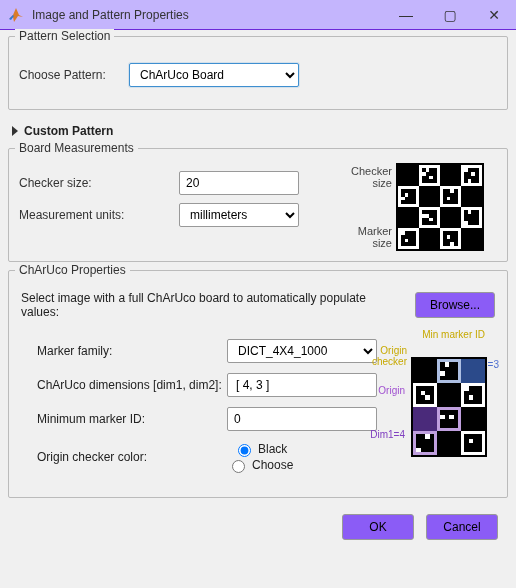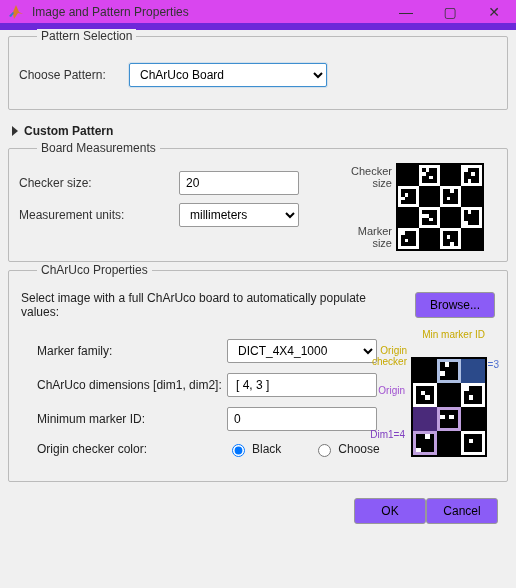--- a/index.html
+++ b/index.html
@@ -8,25 +8,25 @@
     font-family: "Segoe UI", Arial, sans-serif;
     font-size: 12px;
     background: #f0f0f0;
     color: #222;
     width: 516px;
     height: 588px;
     overflow: hidden;
   }
   .titlebar {
     height: 30px;
-    background: #d946ef;
+    background: #c4b5fd;
     display: flex;
     align-items: center;
     padding: 0 0 0 8px;
-    border-bottom: 7px solid #6d28d9;
+    border-bottom: 1px solid #6d28d9;
   }
   .titlebar .app-icon {
     width: 16px; height: 16px;
     margin-right: 8px;
     display: inline-flex;
   }
   .titlebar .title { flex: 1; font-size: 12px; color: #333; }
   .win-btns { display: flex; }
   .win-btn {
     width: 44px; height: 30px;
@@ -46,21 +46,20 @@
     background: #f0f0f0;
   }
   .groupbox > .legend {
     position: absolute;
     top: -8px;
     left: 6px;
     background: #f0f0f0;
     padding: 0 4px;
     font-size: 12px;
     color: #333;
-    margin-left: 22px;
   }
   .row {
     display: flex;
     align-items: center;
     margin: 8px 0;
   }
   .row .label {
     flex: 0 0 150px;
     color: #333;
   }
@@ -158,37 +157,38 @@
   .annot-origchk { color: #c7a900; right: 90px; top: 16px; text-align: right; width: 60px; }
   .annot-dim2 { color: #5070d0; right: -2px; top: 30px; }
   .annot-origin { color: #a050d0; right: 92px; top: 56px; }
   .annot-dim1 { color: #8040c0; right: 92px; top: 100px; }
   fieldset.inner {
     border: 1px solid #bbb;
     border-radius: 2px;
     padding: 10px 10px 10px 10px;
     margin-top: 8px;
   }
-  .radio-group { display: flex; align-items: center; gap: 32px; }
+  .radio-group { display: flex; align-items: center; gap: 0; flex-direction: column; }
   .radio-group label { display: flex; align-items: center; gap: 4px; }
   .btn {
     height: 26px;
     min-width: 72px;
     padding: 0 14px;
     border: 1px solid #999;
     border-radius: 3px;
     background: #8b5cf6;
     font-size: 12px;
     display: inline-flex;
     align-items: center;
     justify-content: center;
   }
   .footer-btns {
     display: flex;
     justify-content: flex-end;
+    gap: 12px;
     padding: 8px 10px 0 0;
   }
   .browse-row {
     display: flex;
     align-items: center;
     gap: 10px;
     padding: 6px 2px 10px 2px;
   }
   .charuco-inner-row {
     display: flex;
@@ -214,21 +214,21 @@
     <div class="win-btn">✕</div>
   </div>
 </div>
 
 <div class="content">
 
   <div class="groupbox" style="padding-top:18px; padding-bottom:14px;">
     <span class="legend">Pattern Selection</span>
     <div class="row">
       <span class="label" style="flex:0 0 110px;">Choose Pattern:</span>
-      <select class="select-highlight" style="width:198px;">
+      <select class="select-highlight" style="width:170px;">
         <option>ChArUco Board</option>
       </select>
     </div>
   </div>
 
   <div class="custom-pattern">
     <span class="tri"></span>
     <span>Custom Pattern</span>
   </div>
 

